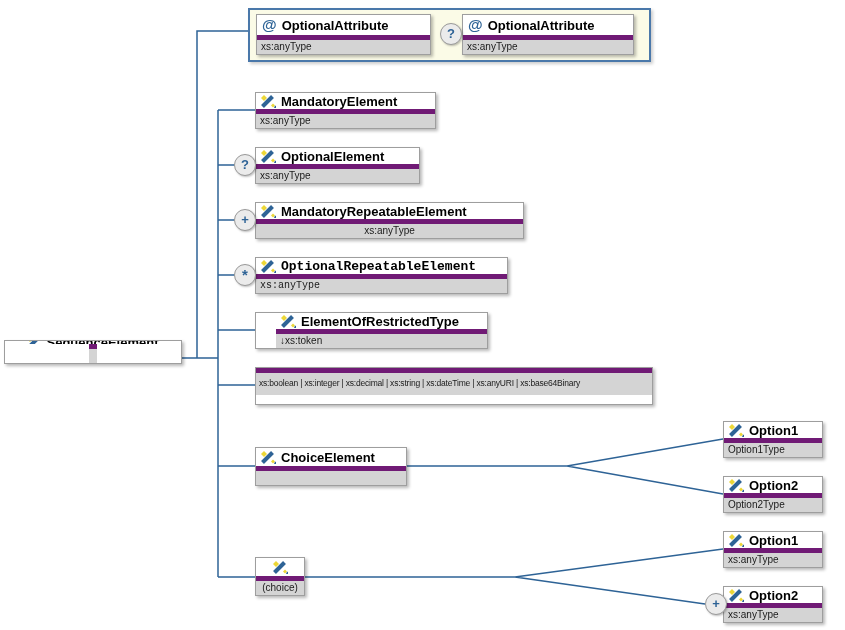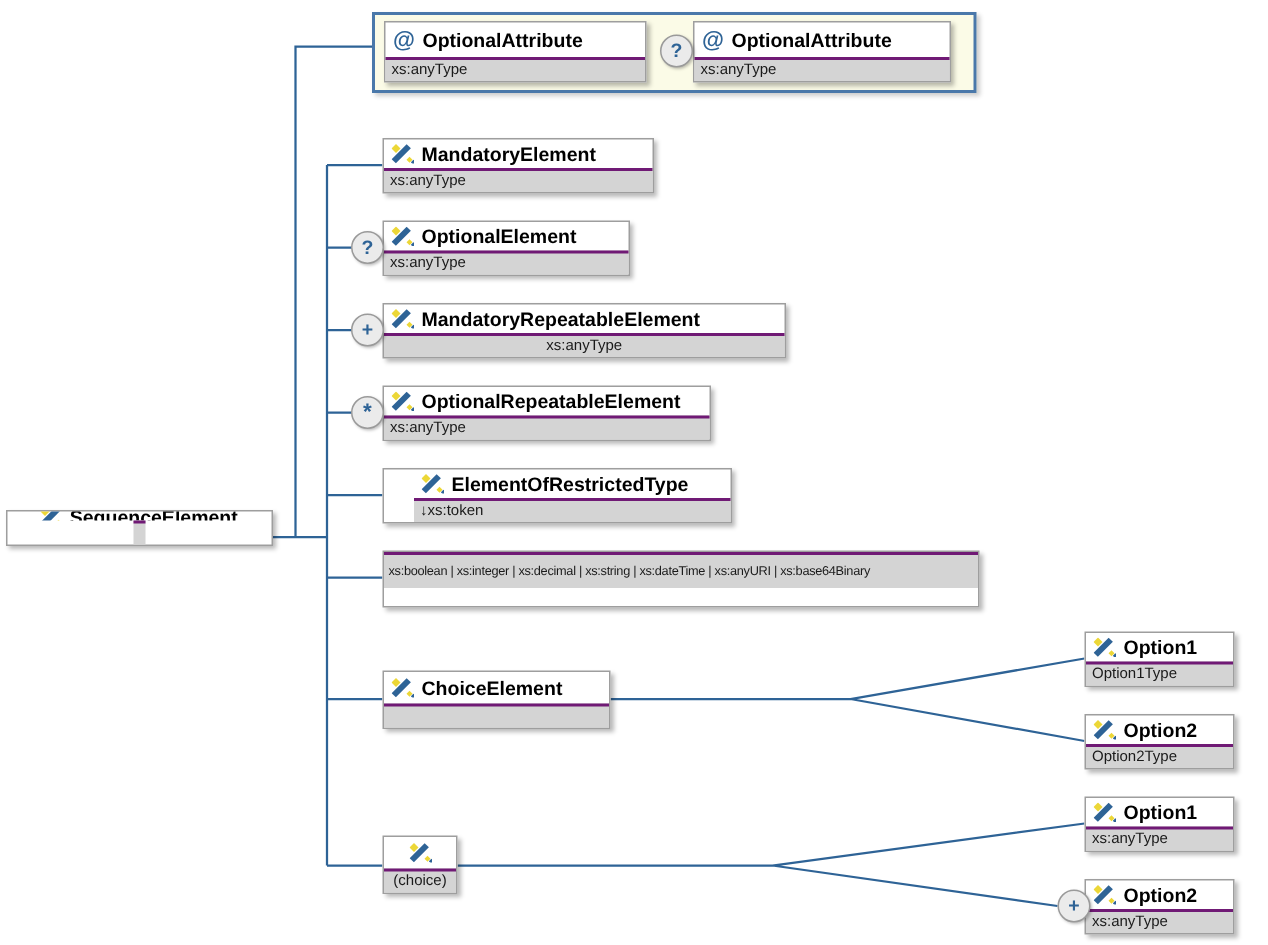--- a/index.html
+++ b/index.html
@@ -13,21 +13,21 @@
     border:1px solid #9e9e9e;box-sizing:border-box;
     box-shadow:2px 2px 3px rgba(0,0,0,0.28);
     display:flex;flex-direction:column;
   }
   .trow{
     flex:1;display:flex;align-items:center;gap:5px;
     padding:0 6px 0 5px;white-space:nowrap;overflow:hidden;
   }
   .ename{font-weight:bold;font-size:13px;color:#000;}
   .tstrip{
-    height:14px;line-height:13px;background:#d4d4d4;border-top:2px solid #701a75;
+    height:14px;line-height:13px;background:#d4d4d4;border-top:5px solid #701a75;
     font-size:10px;color:#1a1a1a;padding:0 4px;white-space:nowrap;overflow:hidden;
   }
   .tstrip.small{font-size:8.5px;letter-spacing:-0.2px;padding:4px 3px;}
   .tstrip.center{text-align:center;padding:0 1px;}
   .eicon{display:inline-flex;flex:0 0 auto;}
   .at{font-weight:bold;font-size:15px;color:#2e6396;line-height:14px;}
   .attr-panel{
     position:absolute;left:248px;top:8px;width:403px;height:54px;z-index:1;
     background:#fbfbe7;border:2px solid #4a78aa;box-sizing:border-box;
     box-shadow:2px 2px 3px rgba(0,0,0,0.2);
@@ -128,21 +128,21 @@
           <polygon points="12,8.5 14,10.5 12,12.5 10,10.5" fill="#ecd737"></polygon>
           <rect x="13.4" y="11" width="2.4" height="2.4" fill="#2e6396" transform="rotate(45 14.6 12.2)"></rect>
         </svg>
     </span>
     <span class="ename">MandatoryRepeatableElement</span>
   </div>
   <div class="tstrip">xs:anyType</div>
 </div>
 <div class="badge" style="left:234px;top:209px;">+</div>
 
-<div class="node" style="left:255px;top:257px;width:219px;height:37px;">
+<div class="node" style="left:255px;top:257px;width:253px;height:37px;font-family:Liberation Mono, monospace;">
   <div class="trow">
     <span class="eicon">
       <svg width="15" height="13" viewBox="0 0 15 13">
           <path d="M1.5 11.5 L11.5 1.5" stroke="#2e6396" stroke-width="4"></path>
           <polygon points="3,0 6,3 3,6 0,3" fill="#ecd737"></polygon>
           <polygon points="12,8.5 14,10.5 12,12.5 10,10.5" fill="#ecd737"></polygon>
           <rect x="13.4" y="11" width="2.4" height="2.4" fill="#2e6396" transform="rotate(45 14.6 12.2)"></rect>
         </svg>
     </span>
     <span class="ename">OptionalRepeatableElement</span>

